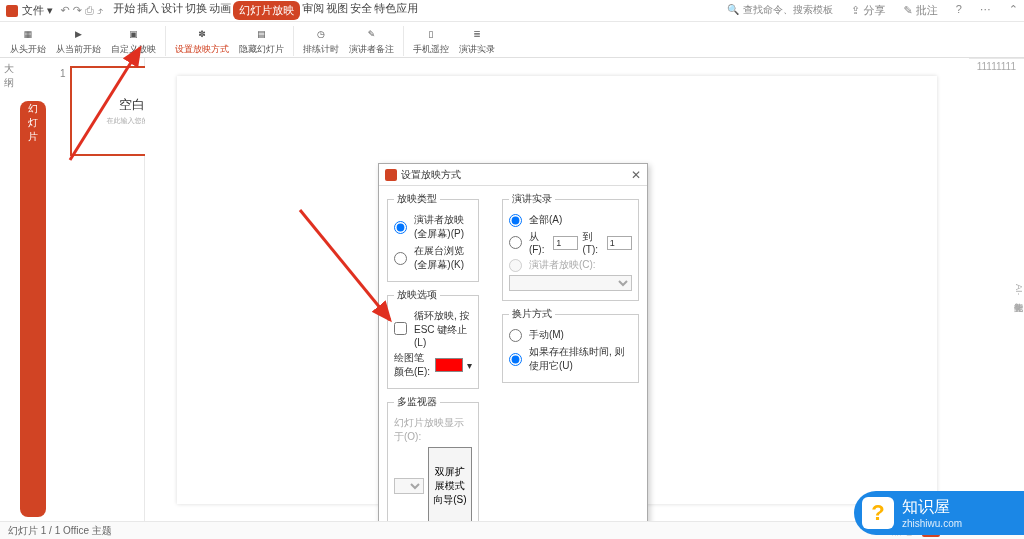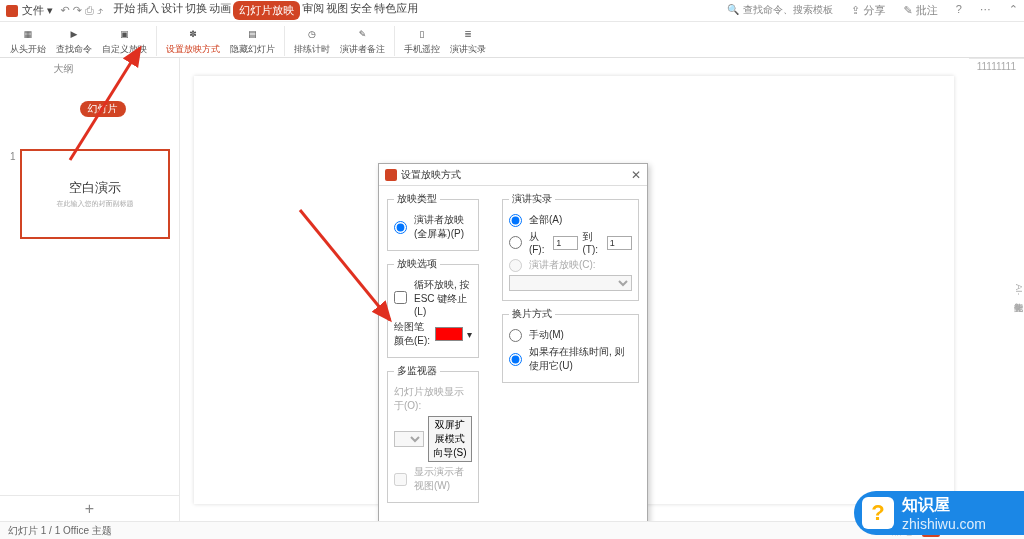--- a/index.html
+++ b/index.html
@@ -18,21 +18,21 @@
 
   
   .ribbon { height: 36px; display: flex; align-items: center; padding: 2px 6px 0; gap: 2px; border-bottom: 1px solid #e0e0e0; }
   .ribbon .grp { display: flex; flex-direction: column; align-items: center; padding: 0 4px; font-size: 9px; color: #555; gap: 1px; }
   .ribbon .grp .ic { width: 18px; height: 16px; display: flex; align-items: center; justify-content: center; }
   .ribbon .sep { width: 1px; height: 30px; background: #e8e8e8; margin: 0 3px; }
   .ribbon .grp.hl .lbl { color: #d14424; }
 
   
   .main { display: flex; height: calc(100% - 22px - 36px - 18px); }
-  .sidebar { width: 180px; border-right: 1px solid #e8e8e8; display: flex; flex-direction: column; gap: 20px; }
+  .sidebar { width: 145px; border-right: 1px solid #e8e8e8; display: flex; flex-direction: row; }
   .side-tabs { display: flex; justify-content: center; gap: 6px; padding: 4px; font-size: 10px; color: #888; }
   .side-tabs .st.active { background: #d14424; color: #fff; padding: 1px 8px; border-radius: 8px; margin-top: 39px; }
   .thumb-wrap { flex: 1; padding: 8px; }
   .thumb { border: 2px solid #d14424; width: 150px; height: 90px; background: #fff; display: flex; flex-direction: column; align-items: center; justify-content: center; position: relative; margin-left: 12px; }
   .thumb-num { position: absolute; left: -12px; top: 0; font-size: 10px; color: #888; }
   .thumb .t1 { font-size: 13px; font-weight: 500; }
   .thumb .t2 { font-size: 7px; color: #aaa; margin-top: 2px; }
   .add-slide { height: 26px; border-top: 1px solid #e8e8e8; display: flex; align-items: center; justify-content: center; font-size: 16px; color: #888; }
 
   .canvas-area { flex: 1; background: #fff; position: relative; display: flex; flex-direction: row; }
@@ -56,33 +56,33 @@
   .dialog .body { padding: 6px 8px; display: flex; gap: 23px; }
   .dialog .col { flex: 1; }
   .dialog fieldset { border: 1px solid #ccc; padding: 4px 6px 6px; margin-bottom: 6px; }
   .dialog legend { padding: 0 3px; color: #333; }
   .dialog .row { display: flex; align-items: center; gap: 4px; margin: 3px 0; }
   .dialog input[type=radio], .dialog input[type=checkbox] { margin-right: 3px; }
   .dialog .disabled { color: #aaa; }
   .dialog .colorbox { width: 48px; height: 14px; background: #ff0000; border: 1px solid #888; display: inline-block; }
   .dialog .spin { width: 30px; height: 14px; border: 1px solid #aaa; display: inline-flex; align-items: center; padding: 0 2px; font-size: 9px; }
   .dialog select { width: 100%; height: 16px; font-size: 10px; border: 1px solid #aaa; background: #f4f4f4; }
-  .dialog .btn-sm { border: 1px solid #888; padding: 1px 4px; background: #f5f5f5; font-size: 10px; cursor: pointer; }
+  .dialog .btn-sm { border: 1px solid #888; padding: 17px 4px; background: #f5f5f5; font-size: 10px; cursor: pointer; }
   .dialog .btnrow { display: flex; justify-content: flex-end; gap: 8px; padding: 6px 10px 8px; }
   .dialog .btn { width: 54px; height: 20px; border: 1px solid #888; background: #f5f5f5; font-size: 11px; cursor: pointer; }
 
   
   .arrow { position: absolute; pointer-events: none; }
   .arrow svg { overflow: visible; }
 
   
   .badge { position: absolute; right: 0; bottom: 4px; width: 170px; height: 44px; background: #1b87e6; border-radius: 22px 0 0 22px; display: flex; align-items: center; padding-left: 8px; color: #fff; }
   .badge .qicon { width: 32px; height: 32px; background: #fff; border-radius: 6px; display: flex; align-items: center; justify-content: center; color: #ffb400; font-size: 22px; font-weight: bold; margin-right: 8px; }
-  .badge .txt .b1 { font-size: 16px; font-weight: bold; }
-  .badge .txt .b2 { font-size: 14px; opacity: .85; }
+  .badge .txt .b1 { font-size: 16px; font-weight: normal; }
+  .badge .txt .b2 { font-size: 10px; opacity: .85; }
 
   .ai-bar { position: absolute; right: 0; top: 58px; bottom: 18px; width: 12px; display: flex; align-items: center; justify-content: center; }
   .ai-bar span { writing-mode: vertical-rl; font-size: 9px; color: #aaa; }
 </style>
 </head>
 <body>
 
 <div class="menubar">
   <span class="logo"></span>
   <span class="file">文件 ▾</span>
@@ -109,21 +109,21 @@
   </div>
 </div>
 
 <div class="ribbon">
   <div class="grp">
       <span class="ic">▦</span>
       <span class="lbl">从头开始</span>
     </div>
   <div class="grp">
       <span class="ic">▶</span>
-      <span class="lbl">查找命令</span>
+      <span class="lbl">从当前开始</span>
     </div>
   <div class="grp">
       <span class="ic">▣</span>
       <span class="lbl">自定义放映</span>
     </div>
   <div class="sep"></div>
   <div class="grp hl">
       <span class="ic">✽</span>
       <span class="lbl">设置放映方式</span>
     </div>
@@ -184,20 +184,24 @@
     <span class="ttl">设置放映方式</span>
     <span class="close">✕</span>
   </div>
   <div class="body">
     <div class="col">
       <fieldset>
         <legend>放映类型</legend>
         <div class="row">
             <input type="radio" checked="" style="">
             <span>演讲者放映(全屏幕)(P)</span>
+          </div>
+        <div class="row">
+            <input type="radio" style="">
+            <span>在展台浏览(全屏幕)(K)</span>
           </div>
       </fieldset>
       <fieldset>
         <legend>放映选项</legend>
         <div class="row">
             <input type="checkbox" style="">
             <span>循环放映, 按 ESC 键终止(L)</span>
           </div>
         <div class="row">
             <span>绘图笔颜色(E):</span>

